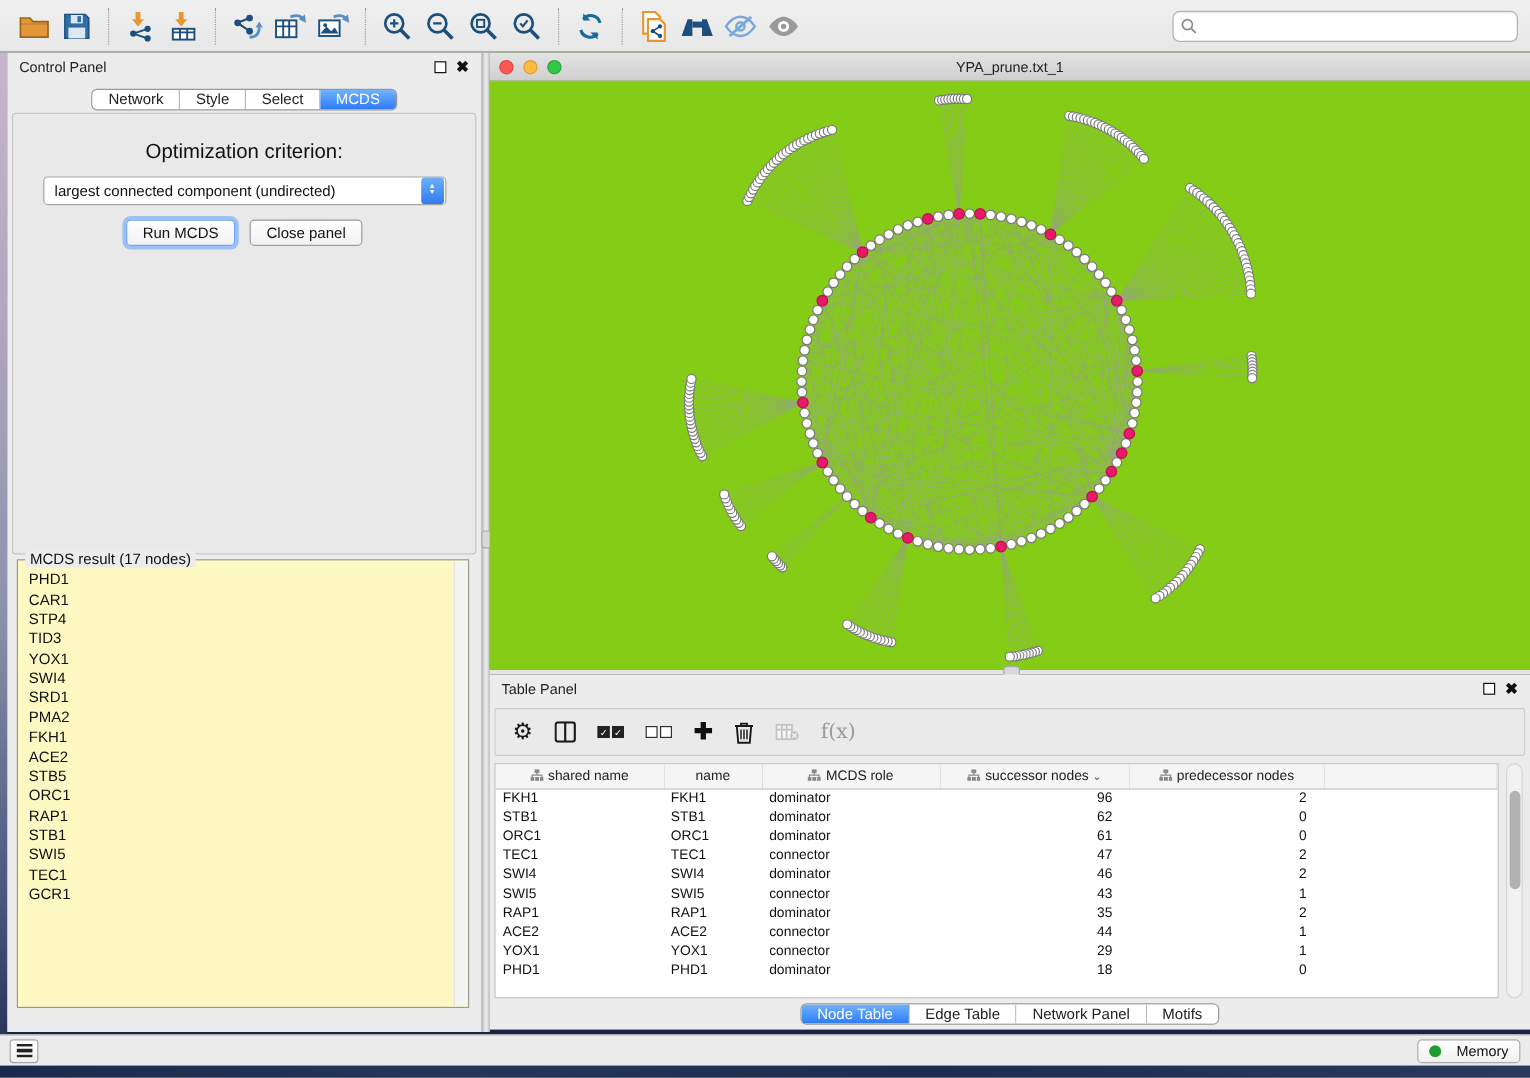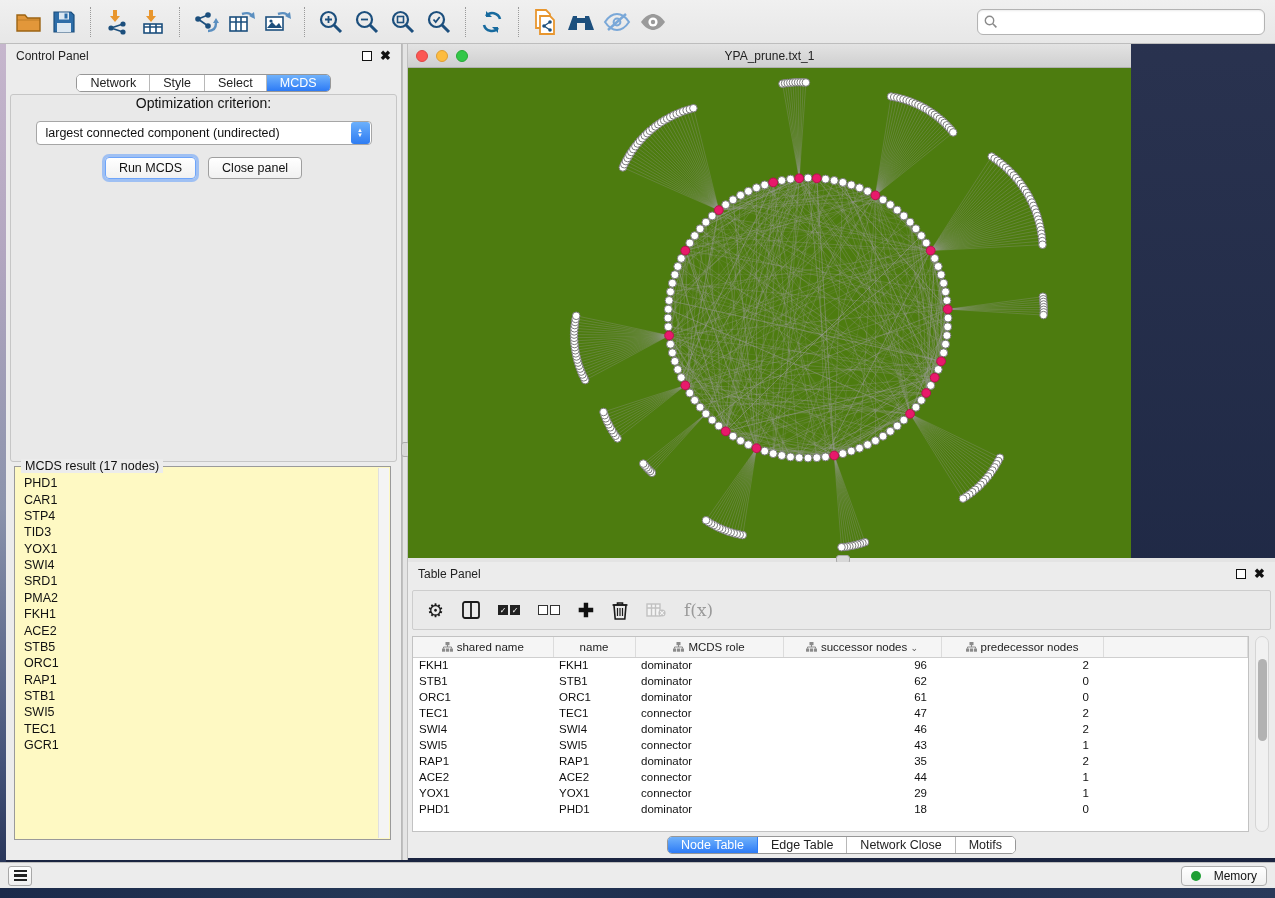--- a/index.html
+++ b/index.html
@@ -28,42 +28,42 @@
   .close-x { font-size:13px; font-weight:bold; color:#111; line-height:10px; }
 
   
   #control-panel { position:absolute; left:6px; top:44px; width:396px; height:816px; background:#ececec; border-right:1px solid #b8b8b8; }
   #cp-tabs-row { display:flex; justify-content:center; margin-top:6px; position:relative; z-index:2; }
   .seg { display:inline-flex; border:1px solid #979797; border-radius:5px; background:#fff; overflow:hidden; }
   .seg .tab { padding:1px 13px; font-size:12.5px; color:#222; border-right:1px solid #b8b8b8; background:#fff; cursor:default; }
   .seg .tab:last-child { border-right:none; }
   .seg .tab.active { background:linear-gradient(#70b2fb,#2d7bf6); color:#fff; border-right-color:#2d7bf6; }
   #cp-content { position:absolute; left:4px; right:4px; top:50px; height:368px; border:1px solid #c6c6c6; border-radius:3px; background:#e9e9e9; }
-  #opt-label { text-align:center; font-size:14px; color:#111; }
+  #opt-label { text-align:center; margin-top:22px; font-size:17px; color:#111; }
   #criterion-select { margin:10px auto 0; width:336px; height:24px; border:1px solid #a6a6a6; border-radius:4px; background:#fff; display:flex; align-items:center; }
   #criterion-value { flex:1; font-size:12.5px; padding-left:9px; color:#111; white-space:nowrap; }
   #criterion-stepper { width:19px; height:22px; border-radius:3px; background:linear-gradient(#6cb0fc,#2e7cf2); margin-right:1px; display:flex; flex-direction:column; align-items:center; justify-content:center; color:#fff; font-size:6px; line-height:5px; }
   #cp-buttons { display:flex; justify-content:center; gap:12px; margin-top:12px; }
   .btn { background:linear-gradient(#ffffff,#f1f1f1); border:1px solid #9f9f9f; border-radius:4px; padding:3px 13px; font-size:12.5px; color:#111; font-family:Liberation Sans, sans-serif; }
   .btn.focus-ring { box-shadow:0 0 0 3px rgba(110,165,250,.6); border-color:#6ea5fa; }
 
   #mcds-fieldset { position:absolute; left:8px; right:10px; top:422px; height:374px; border:1px solid #9a9a9a; background:#fef9c3; }
   #mcds-legend { position:absolute; top:-8px; left:6px; background:#ececec; padding:0 4px; font-size:12.5px; color:#111; }
   #mcds-list { position:absolute; left:1px; top:8px; right:13px; bottom:1px; overflow:hidden; list-style:none; }
   #mcds-list li { font-size:12.5px; color:#111; padding:1.2px 0 1.2px 8px; }
   #mcds-scroll { position:absolute; top:1px; bottom:1px; right:1px; width:11px; background:#f4f4f4; border-left:1px solid #e0e0e0; }
 
   
   #v-divider { position:absolute; left:402px; top:44px; width:6px; height:816px; background:#e4e4e4; border-left:1px solid #c0c0c0; border-right:1px solid #c0c0c0; }
   #v-grip { position:absolute; left:-2px; top:398px; width:9px; height:15px; background:#d8d8d8; border:1px solid #aaa; border-radius:3px; }
   #h-divider { position:absolute; left:408px; top:558px; width:867px; height:4px; background:#e4e4e4; }
   #h-grip { position:absolute; left:428px; top:-3px; width:14px; height:9px; background:#d8d8d8; border:1px solid #aaa; border-radius:3px; }
 
   
-  #network-panel { position:absolute; left:408px; top:44px; width:723px; height:514px; background:#4d7c0f; }
+  #network-panel { position:absolute; left:408px; top:44px; width:867px; height:514px; background:#84cc16; }
   #net-titlebar { height:24px; background:linear-gradient(#e3e3e3,#cfcfcf); border-bottom:1px solid #b0b0b0; display:flex; align-items:center; padding:0 8px; }
   .light { width:12px; height:12px; border-radius:50%; margin-right:8px; }
   .light.red { background:#fc5753; border:1px solid #df4744; }
   .light.yellow { background:#fdbc40; border:1px solid #de9f34; }
   .light.green { background:#33c748; border:1px solid #27aa35; }
   #net-title { position:absolute; left:0; right:0; text-align:center; font-size:12px; color:#222; pointer-events:none; }
   #net-canvas { width:867px; height:490px; }
 
   
   #table-panel { position:absolute; left:408px; top:562px; width:867px; height:296px; background:#ececec; }
@@ -1353,21 +1353,21 @@
     </table>
   </div>
   <div id="tbl-scroll">
       <div id="tbl-thumb"></div>
     </div>
 
   <div id="tp-tabs-row">
     <div class="seg">
       <div class="tab active">Node Table</div>
       <div class="tab">Edge Table</div>
-      <div class="tab">Network Close</div>
+      <div class="tab">Network Panel</div>
       <div class="tab">Motifs</div>
     </div>
   </div>
 </div>
 
 <div id="status-bar">
   <div id="list-btn">
     <span class="bars">
         <span class="bar"></span>
         <span class="bar"></span>

